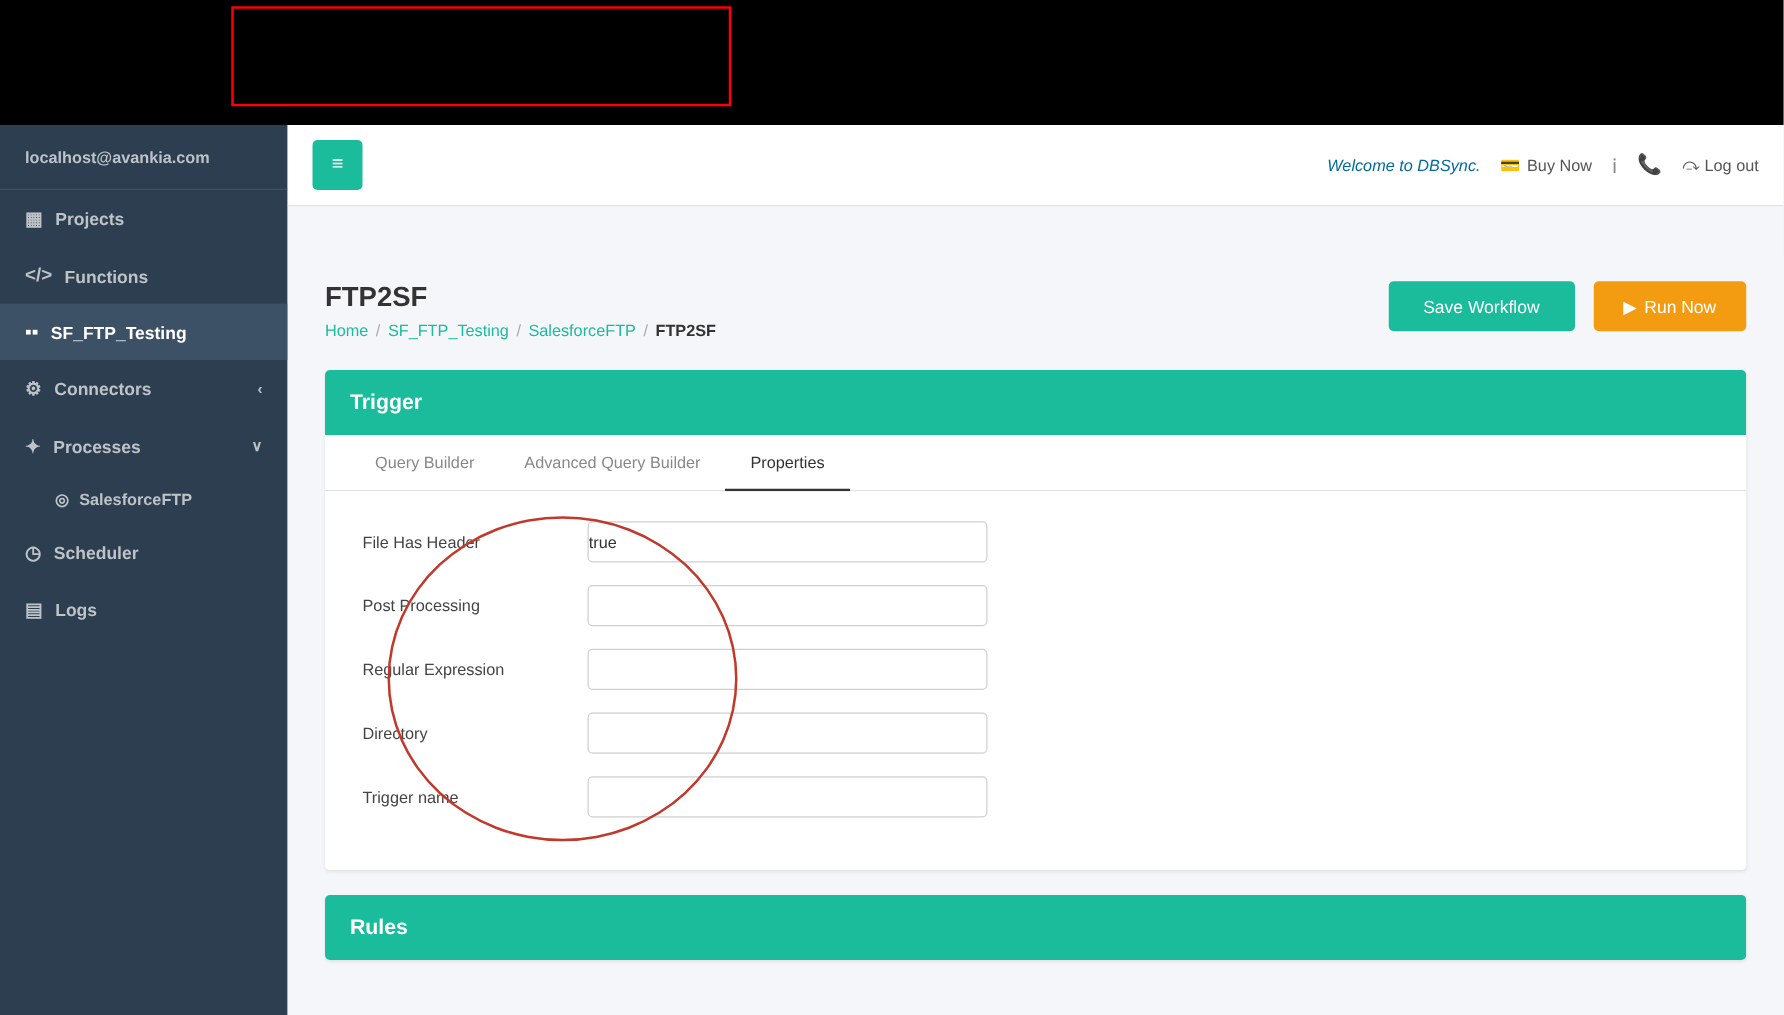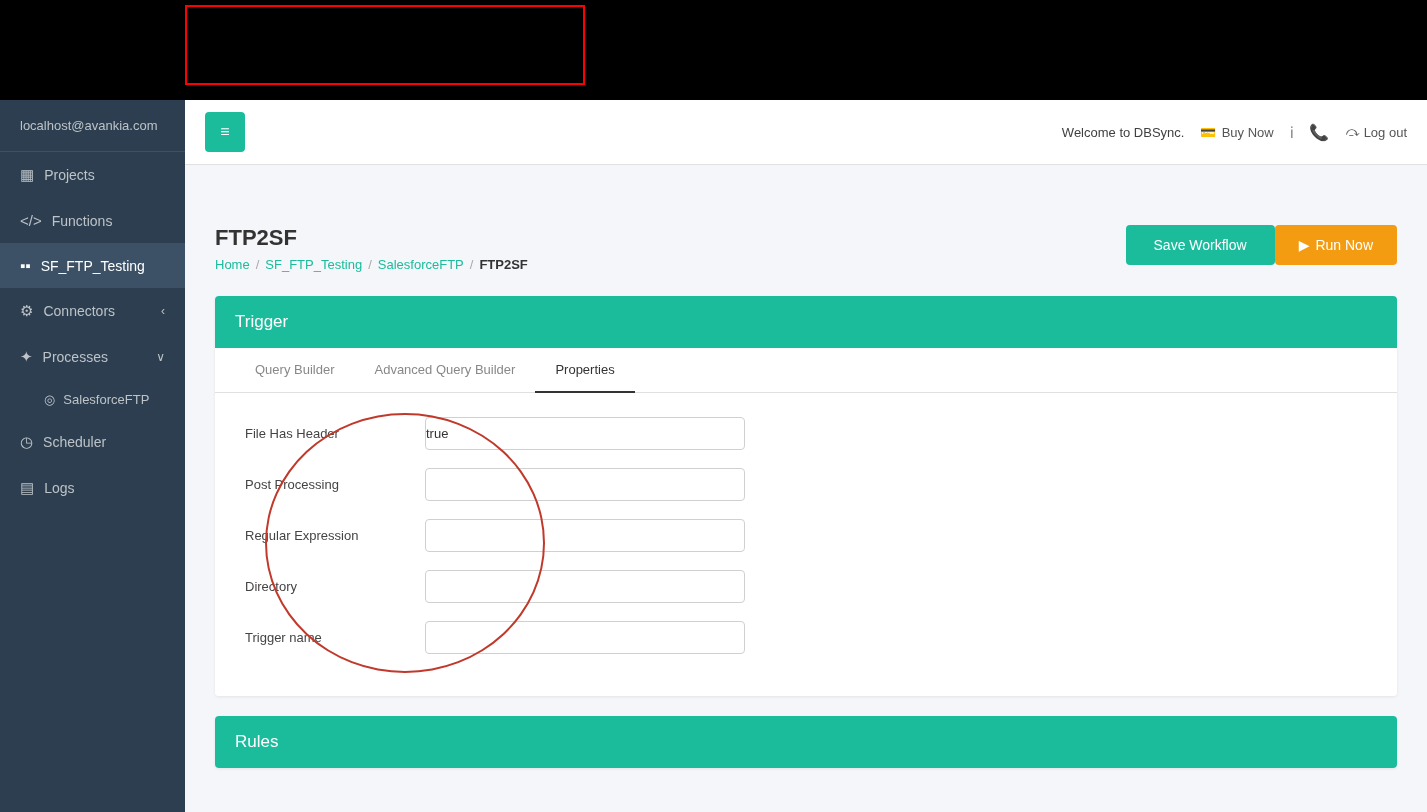--- a/index.html
+++ b/index.html
@@ -24,27 +24,28 @@
 
     
     .main-layout {
       display: flex;
       flex: 1;
       overflow: hidden;
     }
 
     
     .sidebar {
-      width: 185px;
+      width: 230px;
       background: #2c3e50;
       color: #ecf0f1;
       display: flex;
       flex-direction: column;
       flex-shrink: 0;
       overflow-y: auto;
+      font-weight: bold;
     }
     .sidebar-user {
       padding: 18px 20px;
       font-size: 13px;
       color: #bdc3c7;
       border-bottom: 1px solid #3d5166;
     }
     .sidebar-item {
       display: flex;
       align-items: center;
@@ -99,21 +100,21 @@
       justify-content: center;
     }
     .top-nav-right {
       margin-left: auto;
       display: flex;
       align-items: center;
       gap: 16px;
       font-size: 13px;
       color: #555;
     }
-    .top-nav-right .welcome { color: #404040; }
+    .top-nav-right .welcome { color: #0369a1; font-style: italic; }
     .top-nav-right .nav-icon {
       color: #888;
       cursor: pointer;
       font-size: 16px;
     }
     .top-nav-right .logout {
       display: flex;
       align-items: center;
       gap: 4px;
       cursor: pointer;
@@ -155,21 +156,21 @@
       color: #888;
       display: flex;
       align-items: flex-start;
       gap: 6px;
     }
     .breadcrumb a { color: #1abc9c; text-decoration: none; cursor: pointer; }
     .breadcrumb .sep { color: #aaa; }
     .breadcrumb .current { color: #333; font-weight: 600; }
     .header-buttons {
       display: flex;
-      gap: 0;
+      gap: 15px;
     }
     .btn-save {
       background: #1abc9c;
       color: #fff;
       border: none;
       padding: 12px 28px;
       border-radius: 4px;
       font-size: 14px;
       cursor: pointer;
       font-weight: 500;
@@ -194,21 +195,21 @@
       border-radius: 4px;
       margin-bottom: 20px;
       overflow: hidden;
       box-shadow: 0 1px 3px rgba(0,0,0,0.08);
     }
     .section-header {
       background: #1abc9c;
       color: #fff;
       padding: 16px 20px;
       font-size: 17px;
-      font-weight: 400;
+      font-weight: 700;
     }
     .section-header.rules-header {
       background: #1abc9c;
     }
 
     
     .tabs {
       display: flex;
       border-bottom: 1px solid #e0e0e0;
       background: #fff;

